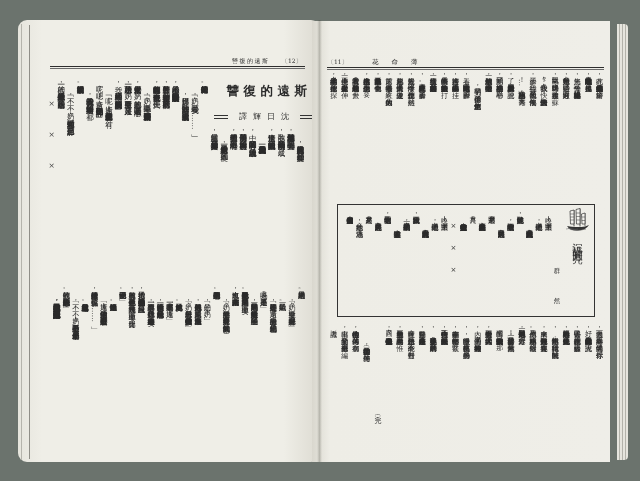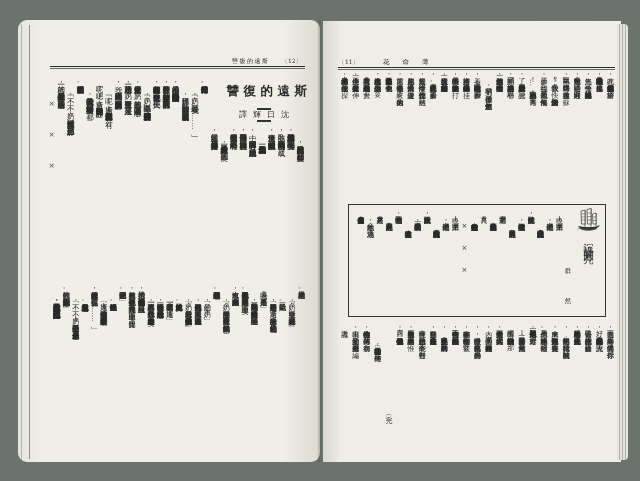--- a/index.html
+++ b/index.html
@@ -9,21 +9,21 @@
     font-family: "DejaVu Serif", "Liberation Serif", serif;
     color: #2b2b2b;
   }
   .page { position: absolute; }
   .page-left {
     left: 18px; top: 20px; width: 302px; height: 442px;
     background: linear-gradient(to right, #e6e5dd 0%, #efeee7 8%, #efeee7 88%, #dcdad1 100%);
     border-radius: 9px;
   }
   .page-right {
-    left: 323px; top: 21px; width: 298px; height: 441px;
+    left: 312px; top: 21px; width: 298px; height: 441px;
     background: linear-gradient(to right, #d9d7ce 0%, #eeede6 6%, #efeee8 100%);
   }
   .gutter-shadow {
     position: absolute; left: 317px; top: 20px; width: 5px; height: 442px;
     background: linear-gradient(to right, rgba(0,0,0,0), rgba(60,60,50,0.25), rgba(0,0,0,0));
   }
   .stack-right {
     position: absolute; left: 617px; top: 24px; width: 11px; height: 436px;
     background: repeating-linear-gradient(to right, #e6e5de 0 2px, #b3b2aa 2px 3px);
     border-radius: 0 4px 4px 0;
@@ -38,23 +38,22 @@
   .rtl { unicode-bidi: bidi-override; direction: rtl; }
   .rule {
     position: absolute; height: 1px;
     border-top: 1.6px solid #2e2e2e; border-bottom: 0.8px solid #6a6a6a;
   }
   .story-title {
     position: absolute; font-size: 12.5px; line-height: 14px; letter-spacing: 4.5px;
     font-weight: bold; white-space: nowrap; text-align: center;
   }
   .translator {
-    position: absolute; display: flex; align-items: center; justify-content: flex-end;
+    position: absolute; display: flex; align-items: center; justify-content: space-between;
     height: 10px;
-    flex-direction: column;
   }
   .translator .deco { width: 14px; height: 2px; border-top: 1px solid #333; border-bottom: 1px solid #333; }
   .translator .name { font-size: 8px; line-height: 10px; letter-spacing: 6px; padding: 0 2px 0 8px; white-space: nowrap; }
   .vt {
     position: absolute; writing-mode: vertical-rl; overflow: hidden;
   }
   .vt .col { white-space: nowrap; overflow: hidden; }
   .lp { font-size: 7.5px; line-height: 9.55px; }
   .lp-bottom { font-size: 7.2px; line-height: 9.4px; }
   .rp { font-size: 7px; line-height: 11.08px; }

